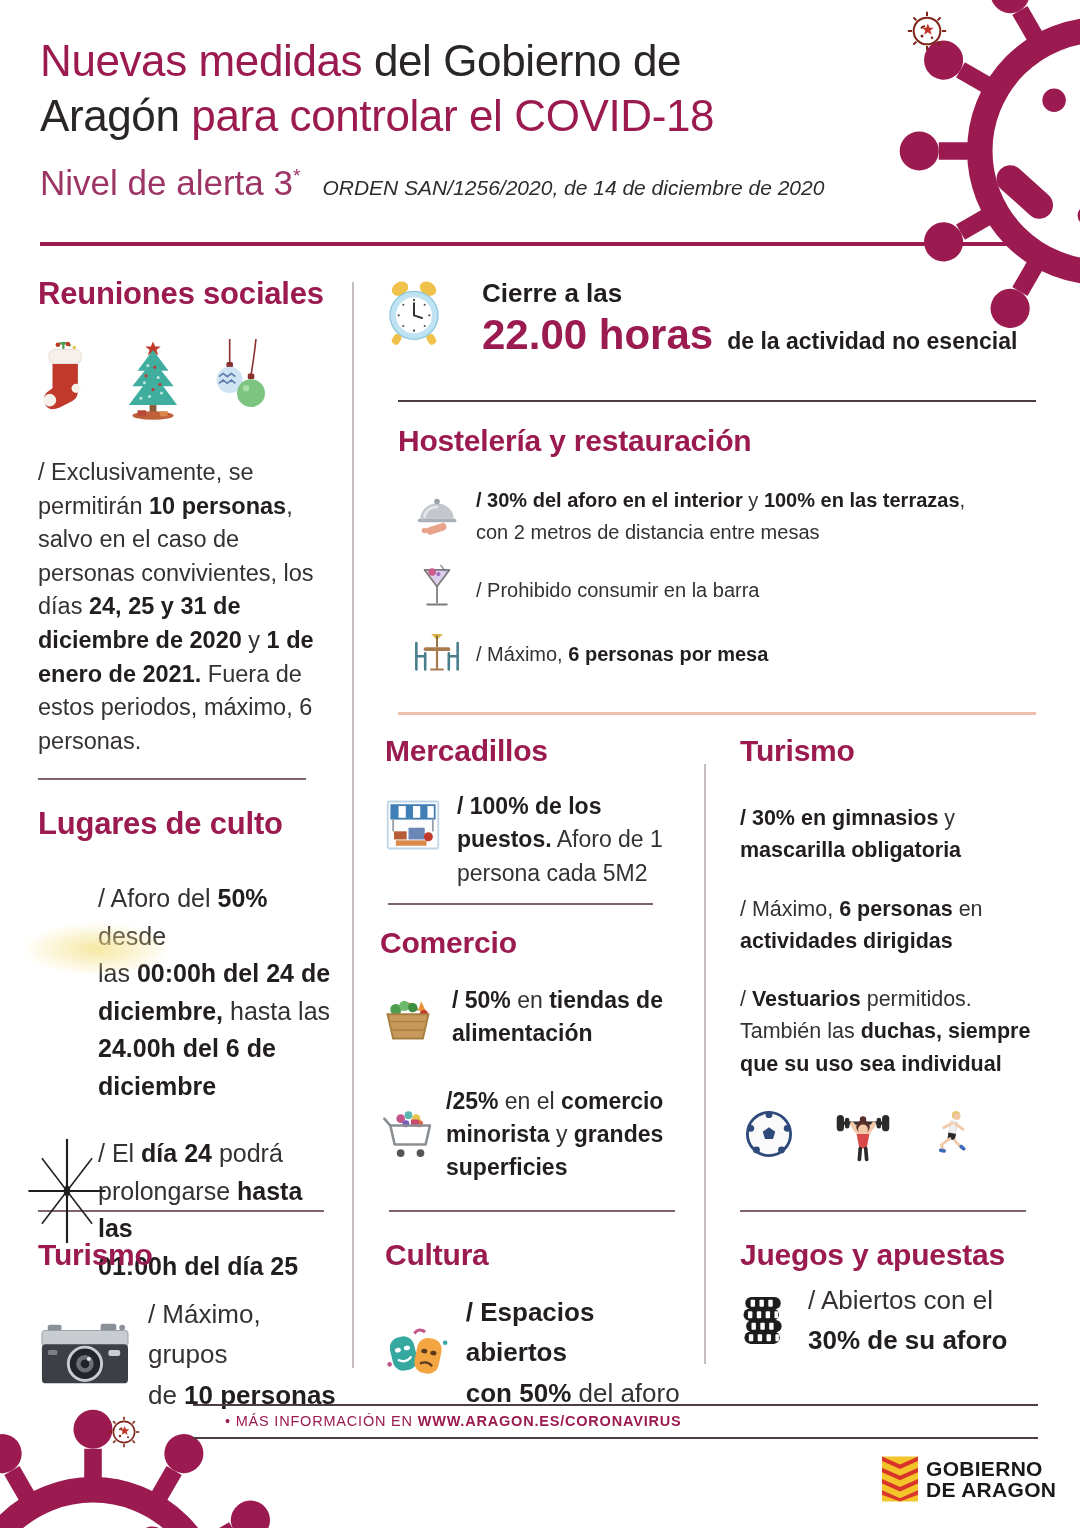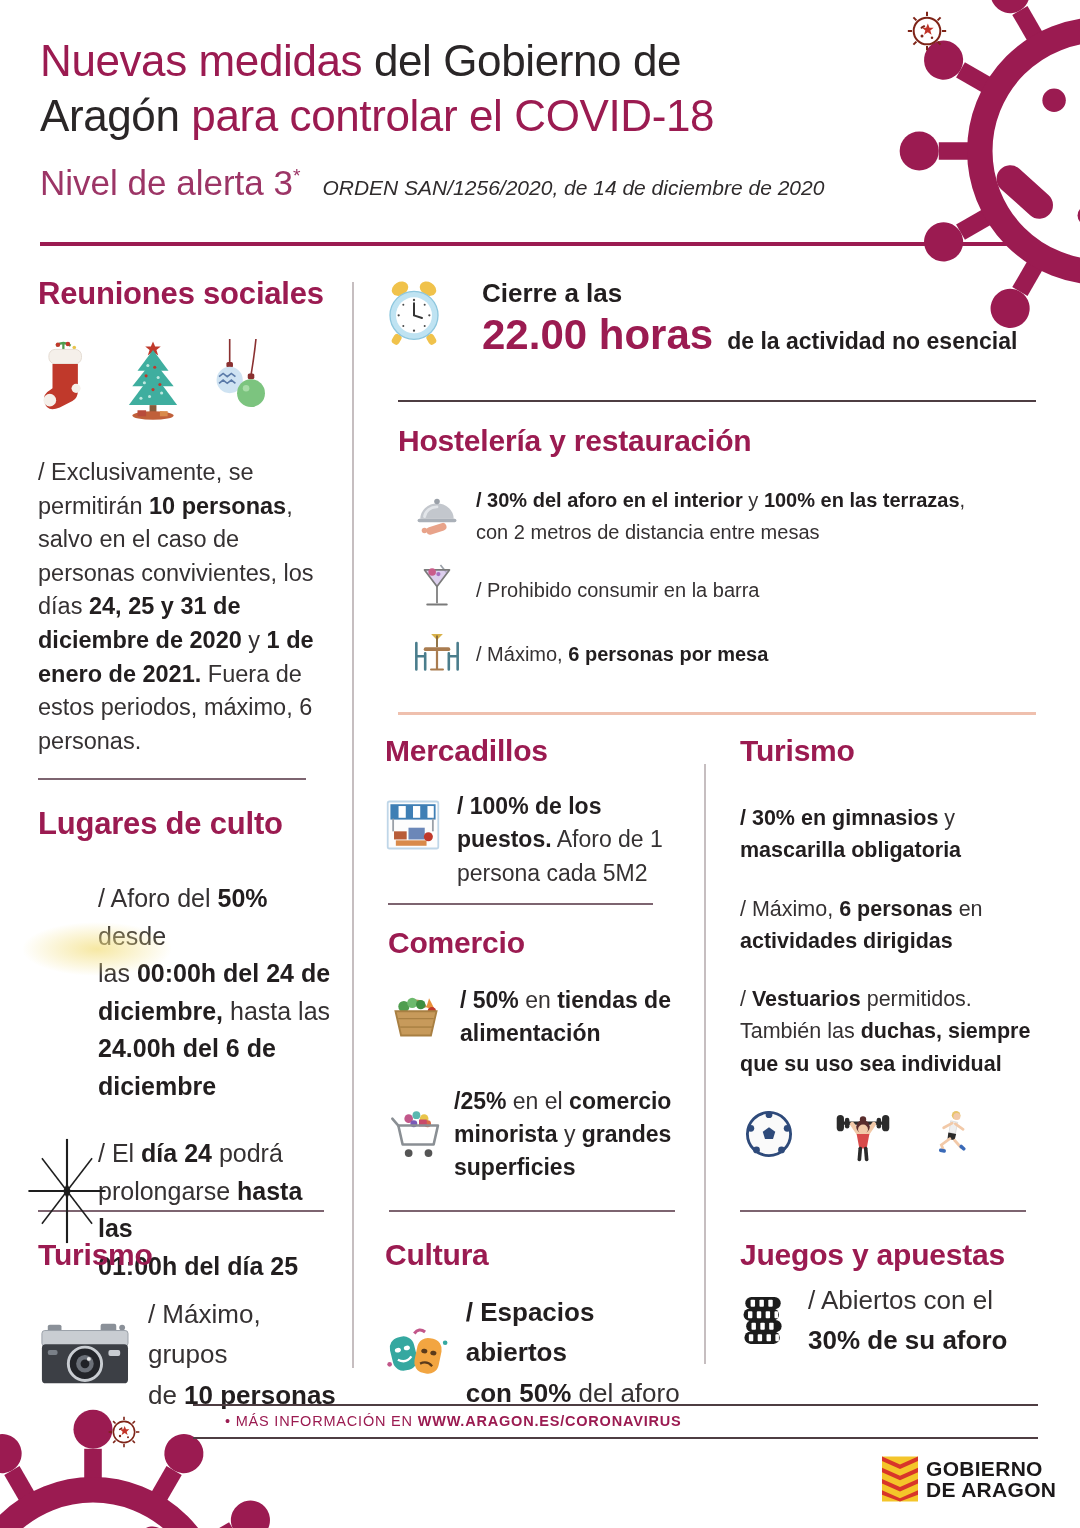--- a/index.html
+++ b/index.html
@@ -325,23 +325,23 @@
           <line x1="53" y1="24" x2="53" y2="38" stroke="#9AA0A8" stroke-width="2"></line>
         <rect x="10" y="38" width="14" height="9" fill="#B85C38"></rect>
           <rect x="26" y="34" width="18" height="13" fill="#6B87B8"></rect>
         <rect x="12" y="48" width="34" height="6" fill="#D98A4A"></rect>
           <circle cx="48" cy="44" r="5" fill="#C0392B"></circle>
       </svg>
       <div class="midtext rt"><b>/ 100% de los</b><br><b>puestos.</b><span> Aforo de 1</span><br><span>persona cada 5M2</span></div>
     </div>
   </section>
 
-  <section class="abs" style="left:388px;top:926px;width:290px">
+  <section class="abs" style="left:380px;top:926px;width:290px">
     <div class="sec-title">Comercio</div>
-    <div style="display:flex;gap:16px;margin-top:24px;">
+    <div style="display:flex;gap:16px;margin-top:24px;align-items:center">
       <svg width="56" height="60" viewBox="0 0 60 62">
         <path d="M20 24 A11 11 0 0 1 40 24" stroke="#B08D4F" stroke-width="4" fill="none"></path>
         <circle cx="17" cy="23" r="6" fill="#4F9D4F"></circle>
           <circle cx="26" cy="19" r="5.5" fill="#6DB96D"></circle>
           <circle cx="35" cy="21" r="5" fill="#3E8E41"></circle>
         <path d="M44 14 L50 26 L41 24 Z" fill="#E8903A"></path>
           <circle cx="47" cy="28" r="4.5" fill="#C0392B"></circle>
         <path d="M8 28 L52 28 L46 54 L14 54 Z" fill="#C79A5B" stroke="#A87F42" stroke-width="2"></path>
         <line x1="11" y1="36" x2="49" y2="36" stroke="#A87F42" stroke-width="1.5"></line>
         <line x1="13" y1="45" x2="47" y2="45" stroke="#A87F42" stroke-width="1.5"></line>

